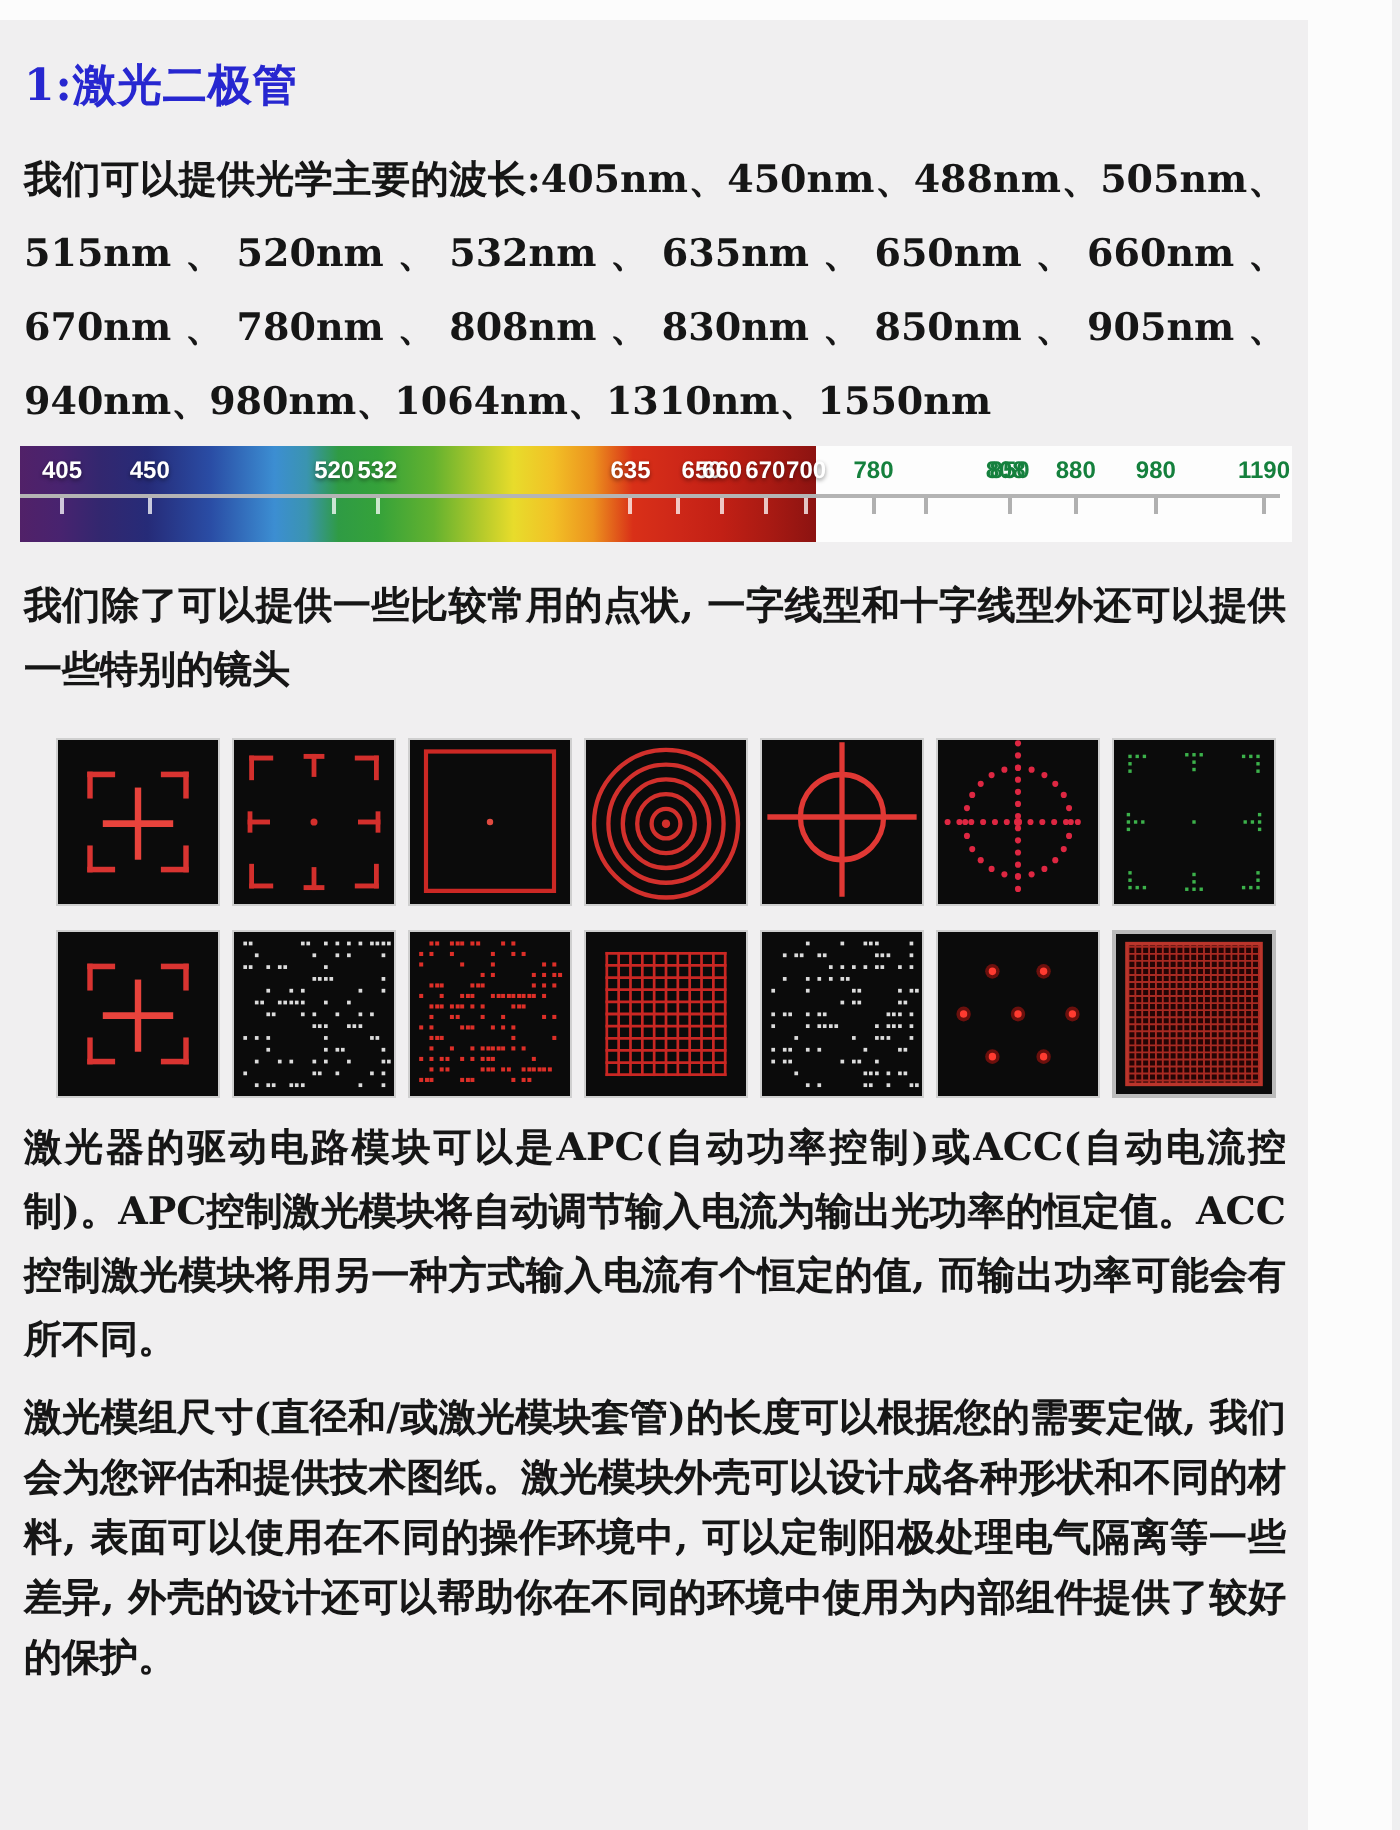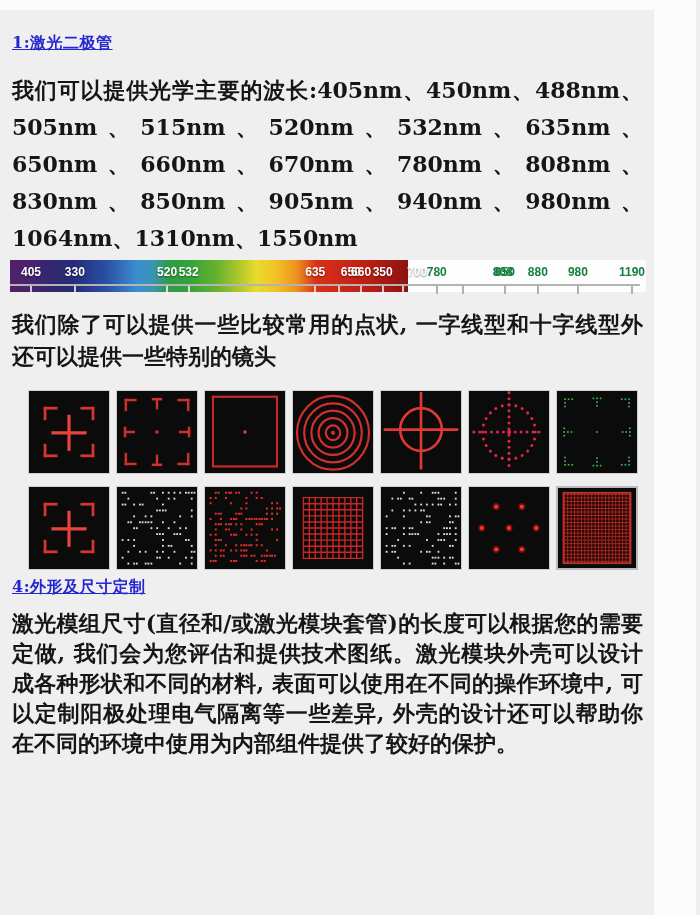--- a/index.html
+++ b/index.html
@@ -10,35 +10,35 @@
   }
   .page{position:relative;width:700px;height:915px;background:#fcfcfc;}
   .content{
     position:absolute;left:0;top:10px;width:654px;height:905px;
     background:#f0eff0;overflow:hidden;
   }
   .white-gap{position:absolute;left:654px;top:0;width:42px;height:915px;background:#fcfcfc;}
   .edge-strip{position:absolute;left:696px;top:0;width:4px;height:915px;background:#efeff0;}
 
   h1.sec{
-    margin:58px 0 0 12px;font-size:16px;line-height:26px;
-    color:#2727d0;font-weight:bold;letter-spacing:0.5px;text-decoration:underline;
+    margin:58px 0 0 12px;font-size:22px;line-height:26px;
+    color:#2727d0;font-weight:bold;letter-spacing:0.5px;
   }
   h1.sec.first{margin-top:20px;}
   p.body{
-    margin:16px 11px 0 12px;font-size:22px;color:#161616;
+    margin:16px 11px 0 12px;font-size:19px;color:#161616;
     font-weight:bold;text-align:justify;
   }
   p.spread{line-height:37px;}
   p.tight{line-height:32px;}
   p.tight2{line-height:30px;margin-top:8px;}
   p.nogap{margin-top:0;}
 
   
-  .spectrum{position:relative;margin:3px 0 0 10px;width:636px;height:32px;}
+  .spectrum{position:relative;margin:3px 0 0 10px;width:636px;height:48px;}
   .spec-visible{
     position:absolute;left:0;top:0;width:62.6%;height:100%;
     background:linear-gradient(to right,
       #512168 0%, #48236f 5%, #33276f 10%, #262b78 16%, #2a4da5 24%,
       #3c8ed2 32%, #3a94b0 36%, #2f9b44 40%, #35a23a 45%, #64b22f 52%,
       #b5ca2b 58%, #e8dc2b 62%, #f2c026 67%, #ec921e 72%, #d93018 77%,
       #cd2718 83%, #c22015 88%, #a91a13 94%, #8c1311 100%);
   }
   .spec-ir{position:absolute;left:62.6%;right:0;top:0;height:100%;background:#fdfdfd;}
   .spec-line{position:absolute;left:0;top:24px;width:99%;height:2px;background:#b4b4b4;}
@@ -71,35 +71,35 @@
 
     <h1 class="sec first">1:激光二极管</h1>
     <p class="body spread">我们可以提供光学主要的波长:405nm、450nm、488nm、505nm、515nm、520nm、532nm、635nm、650nm、660nm、670nm、780nm、808nm、830nm、850nm、905nm、940nm、980nm、1064nm、1310nm、1550nm</p>
 
     <div class="spectrum" id="spectrum">
       <div class="spec-visible"></div>
       <div class="spec-ir"></div>
       <div class="spec-line"></div>
     <span class="spec-label visible" style="left: 3.3%;">405</span>
         <div class="spec-tick visible" style="left: 3.3%;"></div>
-        <span class="spec-label visible" style="left: 10.2%;">330</span>
+        <span class="spec-label visible" style="left: 10.2%;">450</span>
         <div class="spec-tick visible" style="left: 10.2%;"></div>
         <span class="spec-label visible" style="left: 24.7%;">520</span>
         <div class="spec-tick visible" style="left: 24.7%;"></div>
         <span class="spec-label visible" style="left: 28.1%;">532</span>
         <div class="spec-tick visible" style="left: 28.1%;"></div>
         <span class="spec-label visible" style="left: 48%;">635</span>
         <div class="spec-tick visible" style="left: 48%;"></div>
         <span class="spec-label visible" style="left: 51.7%; padding-left: 24px;">650</span>
         <div class="spec-tick visible" style="left: 51.7%;"></div>
         <span class="spec-label visible" style="left: 55.2%;">660</span>
         <div class="spec-tick visible" style="left: 55.2%;"></div>
-        <span class="spec-label visible" style="left: 58.6%;">350</span>
+        <span class="spec-label visible" style="left: 58.6%;">670</span>
         <div class="spec-tick visible" style="left: 58.6%;"></div>
-        <span class="spec-label visible" style="left: 61.8%; padding-left: 28px;">700</span>
+        <span class="spec-label visible" style="left: 61.8%;">700</span>
         <div class="spec-tick visible" style="left: 61.8%;"></div>
         <span class="spec-label ir" style="left: 67.1%;">780</span>
         <div class="spec-tick ir" style="left: 67.1%;"></div>
         <span class="spec-label ir" style="left: 71.2%; margin-left: 40px;">808</span>
         <div class="spec-tick ir" style="left: 71.2%;"></div>
         <span class="spec-label ir" style="left: 77.8%;">850</span>
         <div class="spec-tick ir" style="left: 77.8%;"></div>
         <span class="spec-label ir" style="left: 83%;">880</span>
         <div class="spec-tick ir" style="left: 83%;"></div>
         <span class="spec-label ir" style="left: 89.3%;">980</span>
@@ -690,20 +690,20 @@
             <line x1="7" y1="82.80000000000001" x2="93" y2="82.80000000000001" stroke="#a82a22" stroke-width="1.2" stroke-linecap="square"></line>
             <line x1="87.20000000000002" y1="6" x2="87.20000000000002" y2="94" stroke="#a82a22" stroke-width="1.2" stroke-linecap="square"></line>
             <line x1="7" y1="87.20000000000002" x2="93" y2="87.20000000000002" stroke="#a82a22" stroke-width="1.2" stroke-linecap="square"></line>
             <line x1="91.60000000000002" y1="6" x2="91.60000000000002" y2="94" stroke="#a82a22" stroke-width="1.2" stroke-linecap="square"></line>
             <line x1="7" y1="91.60000000000002" x2="93" y2="91.60000000000002" stroke="#a82a22" stroke-width="1.2" stroke-linecap="square"></line>
             <rect x="7" y="6" width="86" height="88" fill="none" stroke="#bb352b" stroke-width="2.2"></rect>
           </svg>
         </div>
       </div>
 
-
-    <h1 class="sec" style="margin-top:4px;">4:外形及尺寸定制</h1>
+    <p class="body tight" style="margin-top:9px;">激光器的驱动电路模块可以是APC(自动功率控制)或ACC(自动电流控制)。APC控制激光模块将自动调节输入电流为输出光功率的恒定值。ACC控制激光模块将用另一种方式输入电流有个恒定的值, 而输出功率可能会有所不同。</p>
+
     <p class="body tight2">激光模组尺寸(直径和/或激光模块套管)的长度可以根据您的需要定做, 我们会为您评估和提供技术图纸。激光模块外壳可以设计成各种形状和不同的材料, 表面可以使用在不同的操作环境中, 可以定制阳极处理电气隔离等一些差异, 外壳的设计还可以帮助你在不同的环境中使用为内部组件提供了较好的保护。</p>
 
   </div>
   <div class="white-gap"></div>
   <div class="edge-strip"></div>
 </div>
 
 </body></html>

